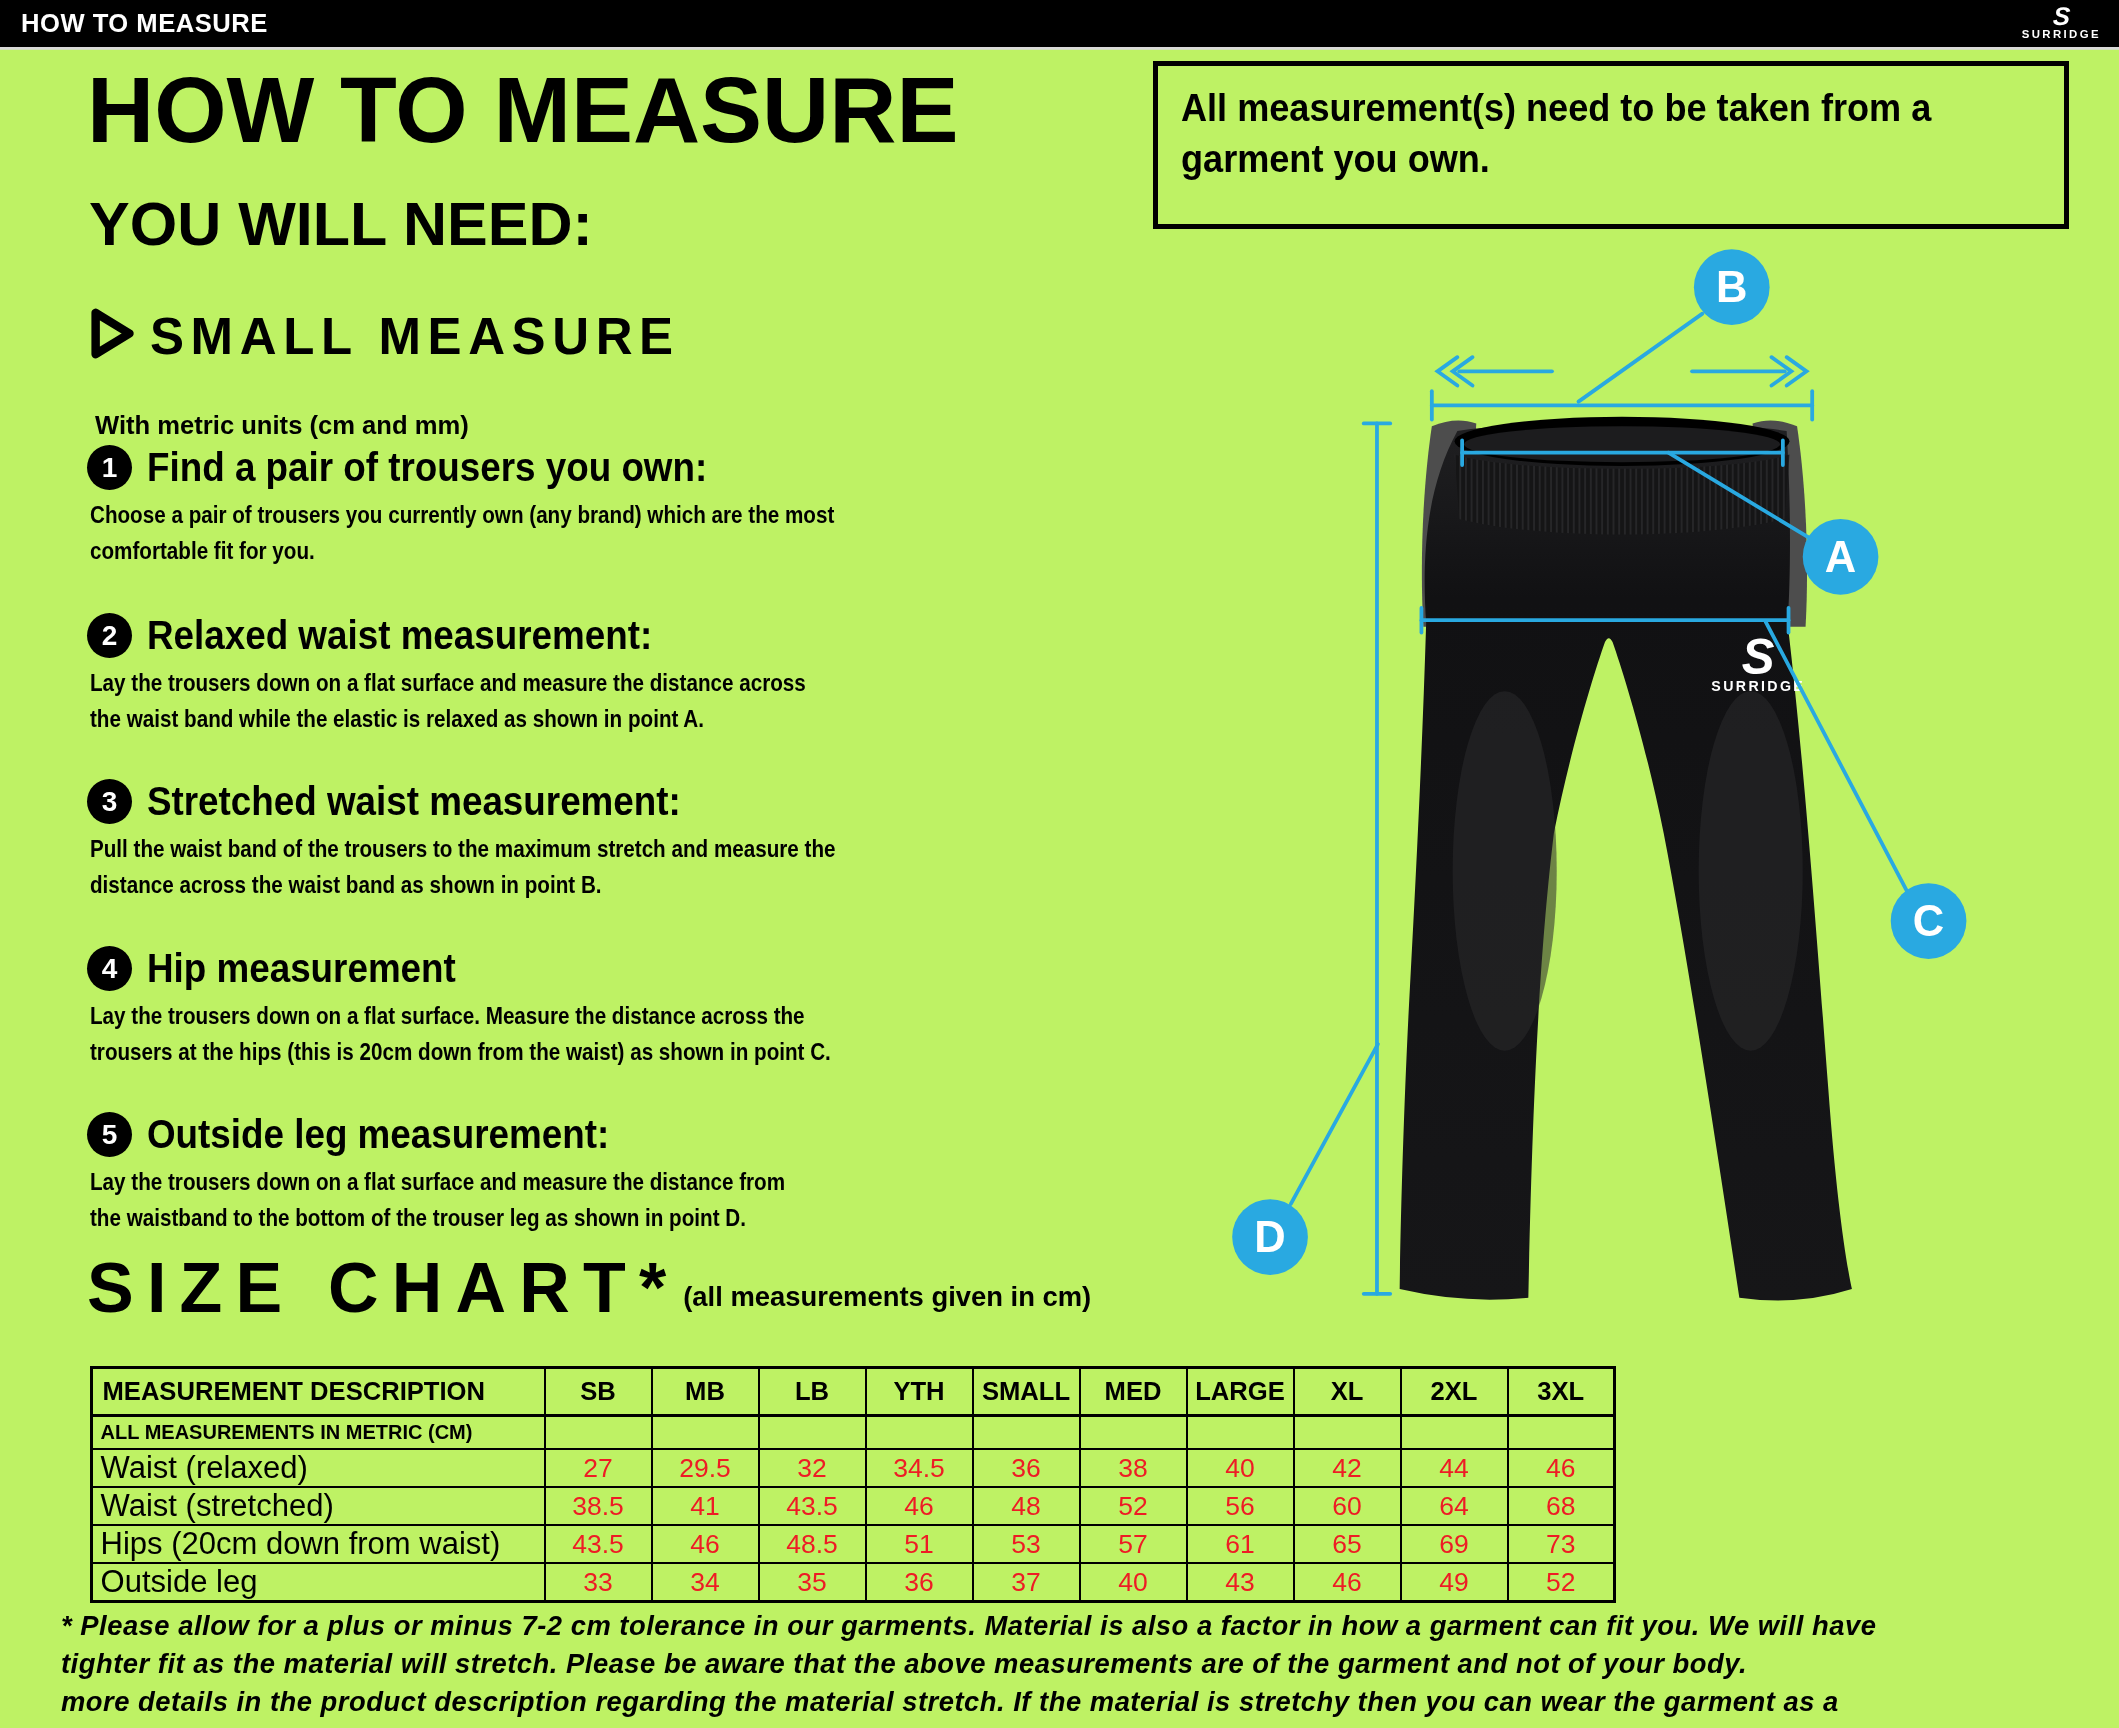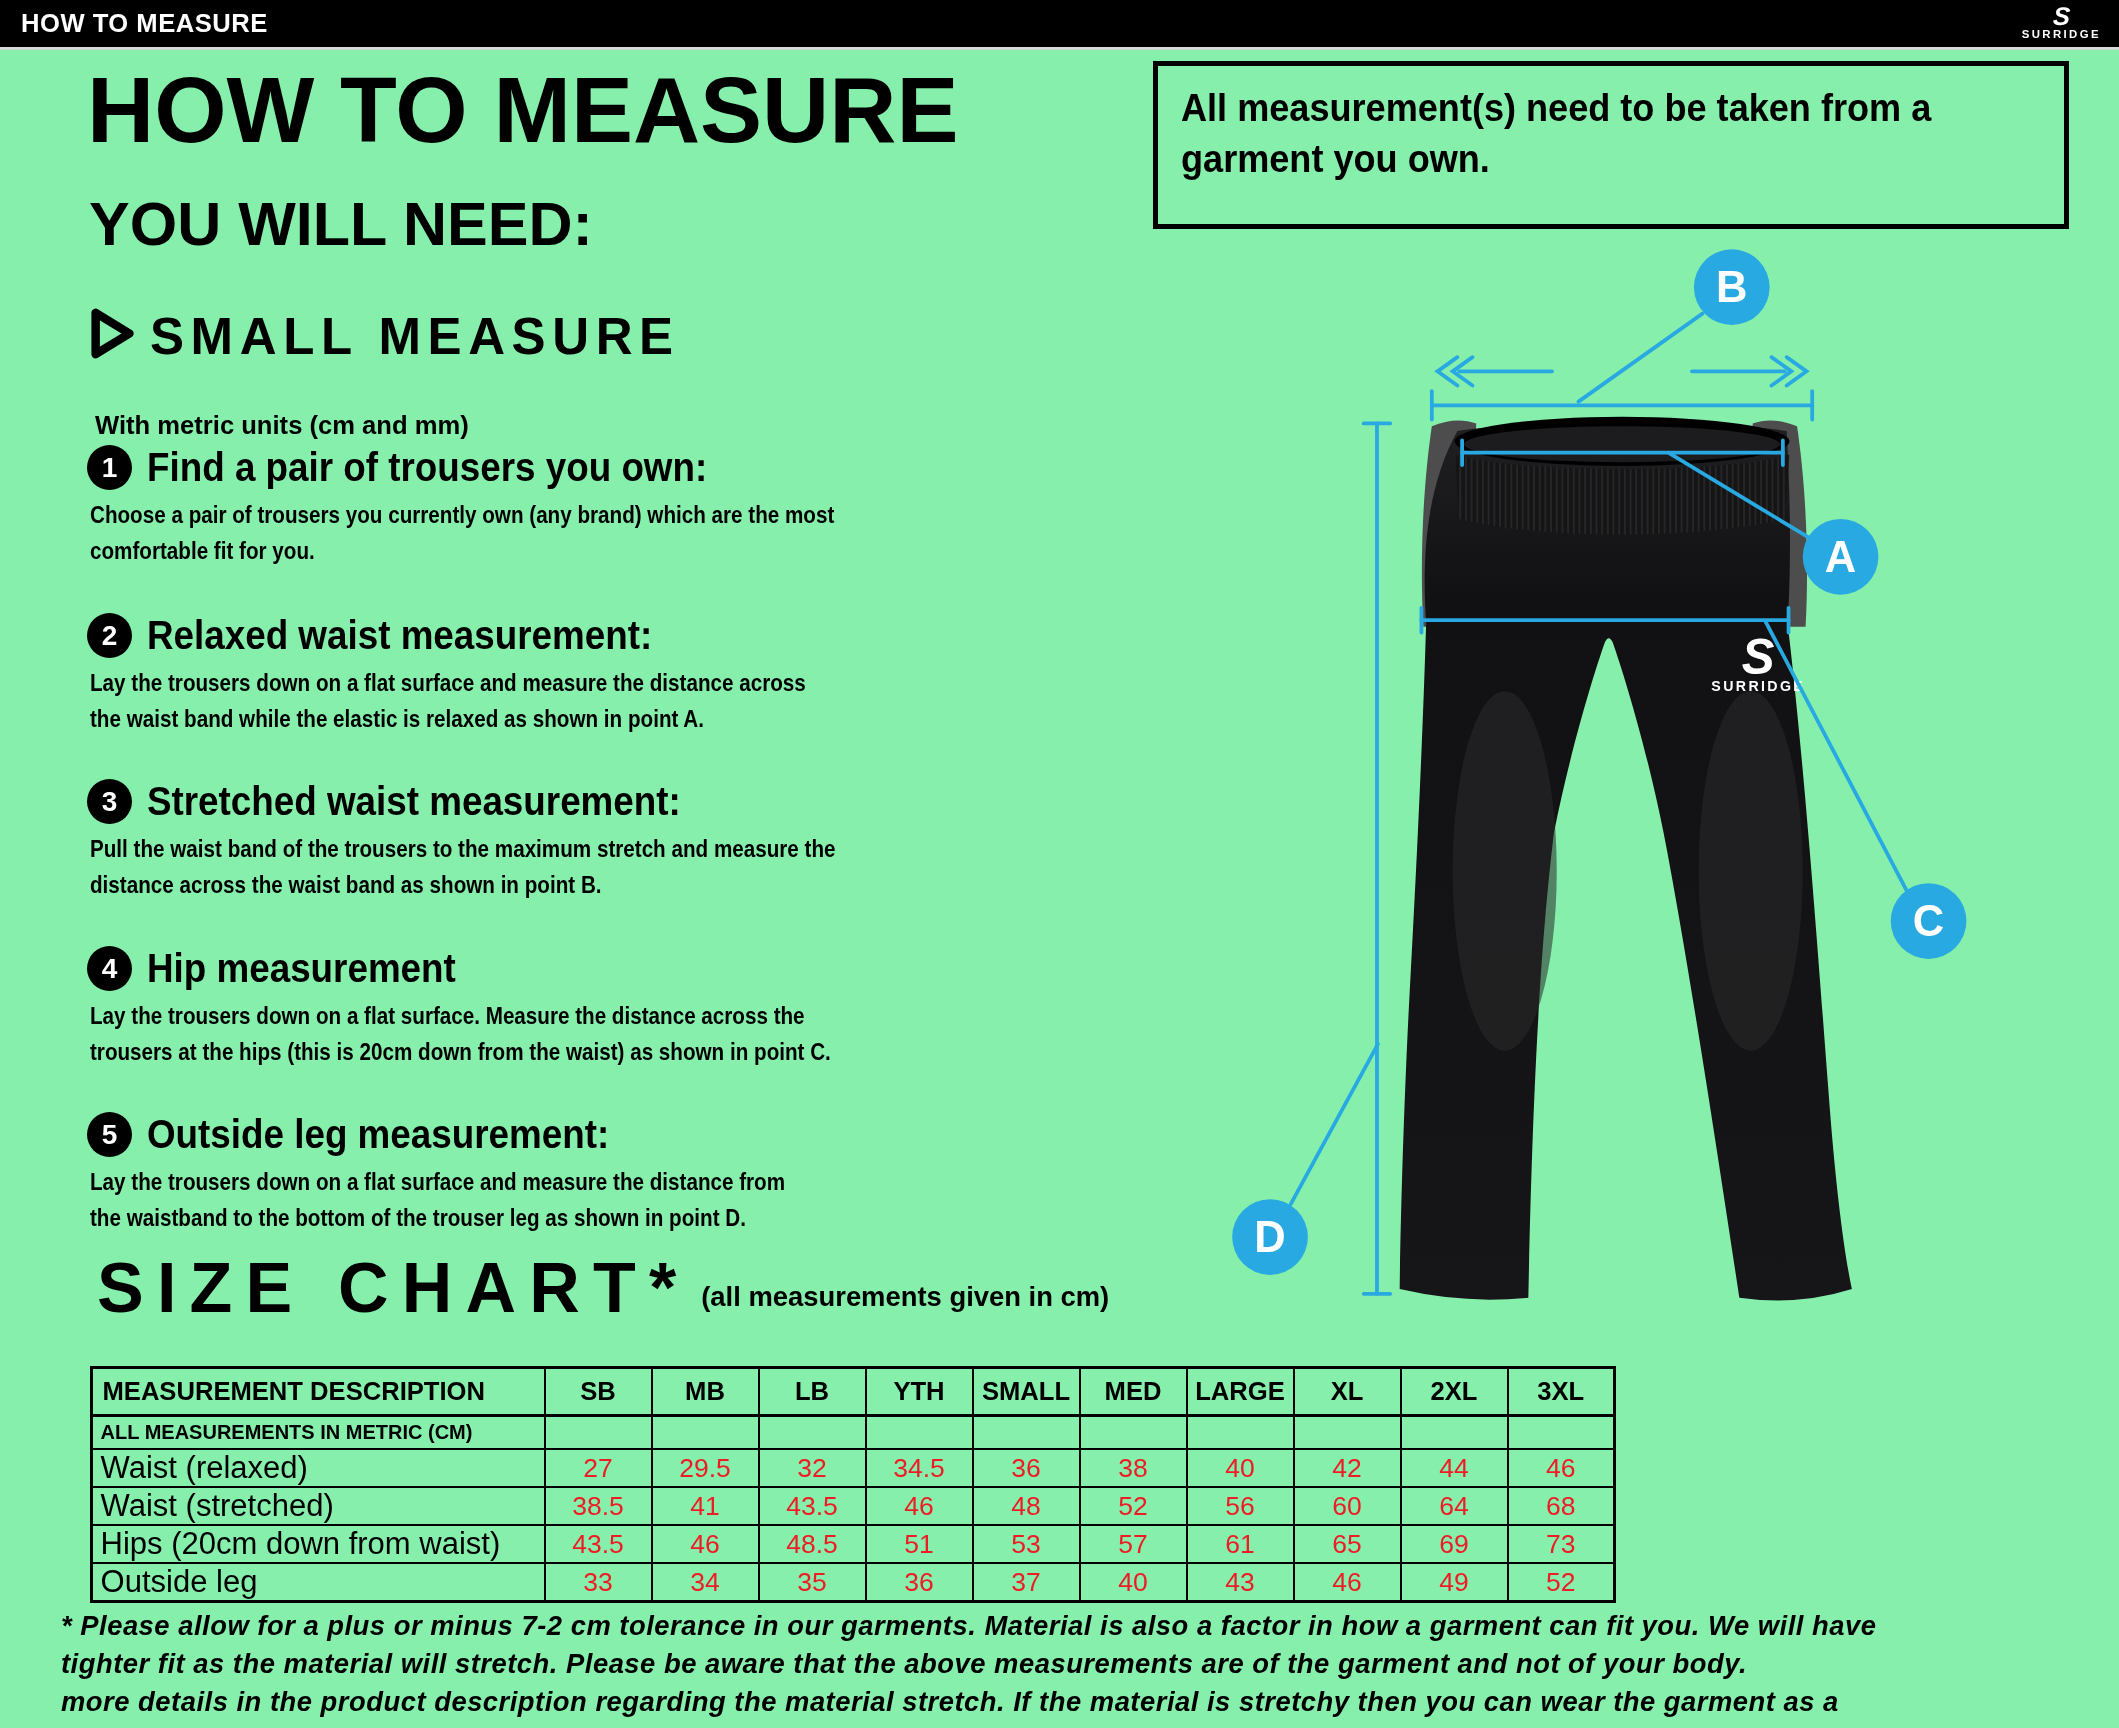--- a/index.html
+++ b/index.html
@@ -1,16 +1,16 @@
 <!DOCTYPE html>
 <html style="font-size:15px"><head>
 <meta charset="utf-8">
 <style>
   html,body{margin:0;padding:0;background:#fff;}
-  .page{position:relative;width:2120px;height:1728px;background:#86efac;overflow:hidden;
+  .page{position:relative;width:2120px;height:1728px;background:#bef264;overflow:hidden;
         font-family:"Liberation Sans",sans-serif;color:#000;}
   
   .topbar{position:absolute;left:0;top:0;width:2120px;height:47px;background:#000;
           box-shadow:0 2.8px 0 #d9d9d9;}
   .topbar-title{position:absolute;left:21px;top:0;line-height:47px;color:#fff;
                 font-size:25.6px;font-weight:900;letter-spacing:0.5px;white-space:nowrap;}
   .brand{position:absolute;right:19px;top:0.9px;height:45px;display:flex;flex-direction:column;
          align-items:center;justify-content:center;color:#fff;}
   .brand .s{font-size:25.6px;font-weight:900;font-style:italic;line-height:23px;transform:skewX(-4deg);}
   .brand .n{font-size:11.4px;font-weight:700;letter-spacing:2.4px;line-height:13.2px;}
@@ -29,21 +29,21 @@
   .tape-sub{position:absolute;left:95px;top:367px;font-size:25.6px;font-weight:800;white-space:nowrap;margin-top:44px;}
   
   .step{position:absolute;left:87px;display:flex;align-items:center;gap:15px;}
   .snum{width:45px;height:45px;border-radius:50%;background:#000;color:#fff;font-size:28px;
         font-weight:900;display:flex;align-items:center;justify-content:center;flex:0 0 45px;}
   .stitle{font-size:40px;font-weight:900;white-space:nowrap;transform:scaleX(.92);
           transform-origin:left center;}
   .sbody{position:absolute;left:90px;font-size:24px;font-weight:700;line-height:36px;
          white-space:nowrap;transform:scaleX(.86);transform-origin:left top;}
   
-  .sc-head{position:absolute;left:97px;top:1255px;display:flex;align-items:flex-end;gap:8px;}
+  .sc-head{position:absolute;left:87px;top:1255px;display:flex;align-items:flex-end;}
   .sc-title{font-size:70px;font-weight:900;letter-spacing:13.2px;white-space:nowrap;line-height:66px;}
   .sc-sub{font-size:27.4px;font-weight:800;white-space:nowrap;padding-bottom:7.6px;margin-left:3.8px;}
   
   .sc-table{position:absolute;left:90px;top:1366px;border-collapse:collapse;table-layout:fixed;
             width:1526px;border:3.8px solid #000;}
   .sc-table th,.sc-table td{border:2.8px solid #000;padding:0;overflow:hidden;}
   .sc-table thead th{height:45px;font-size:25.6px;font-weight:900;border-bottom-width:3.8px;}
   .sc-table .desc{width:441px;text-align:left;padding-left:9.5px;}
   .sc-table td{height:31px;}
   .sc-table .metric{font-size:20px;font-weight:900;text-align:left;padding-left:7.6px;}

